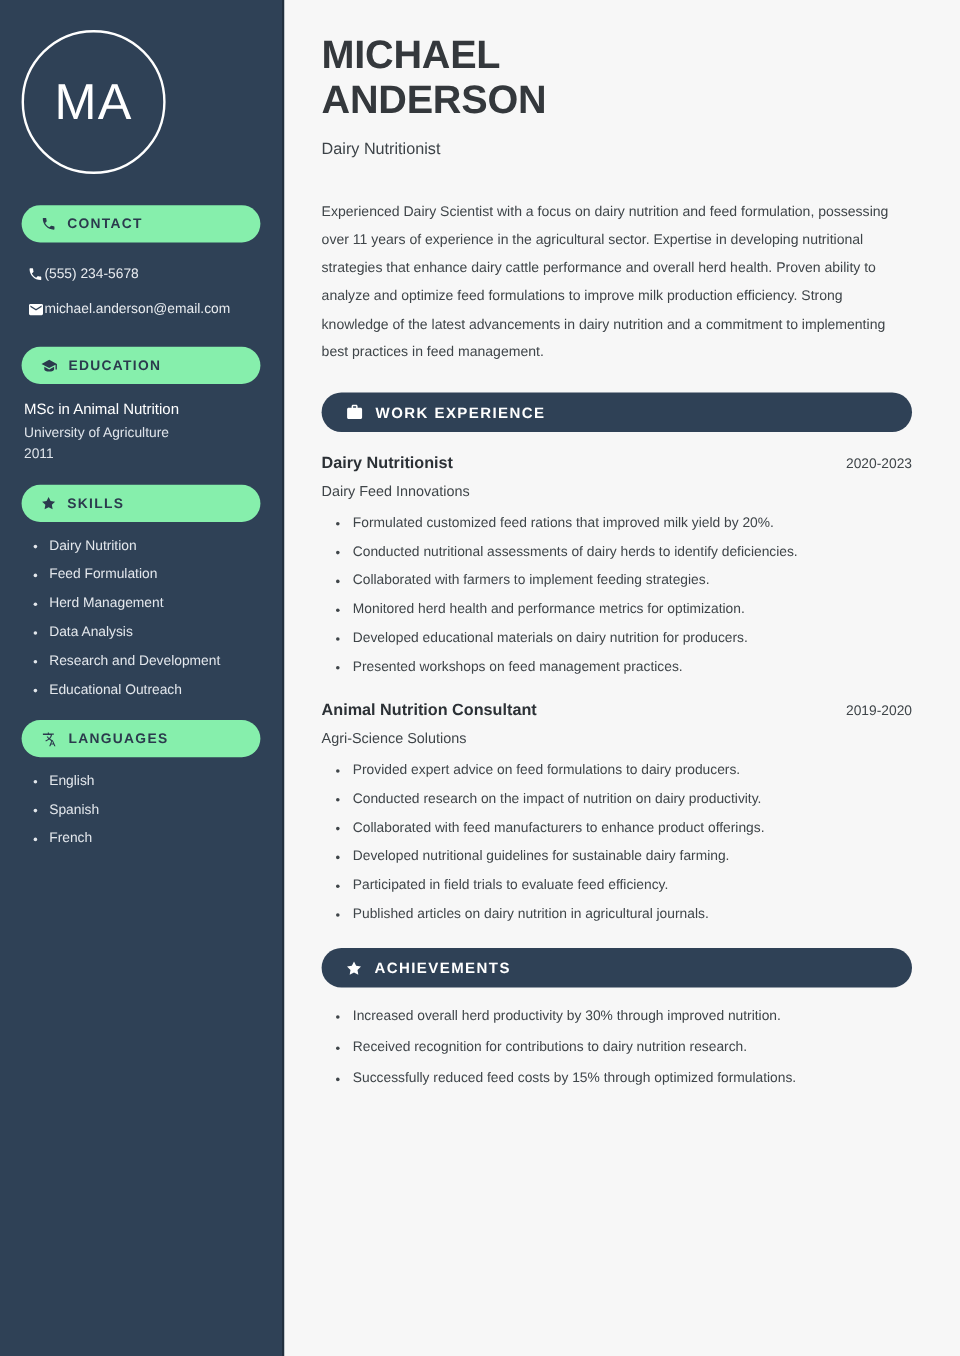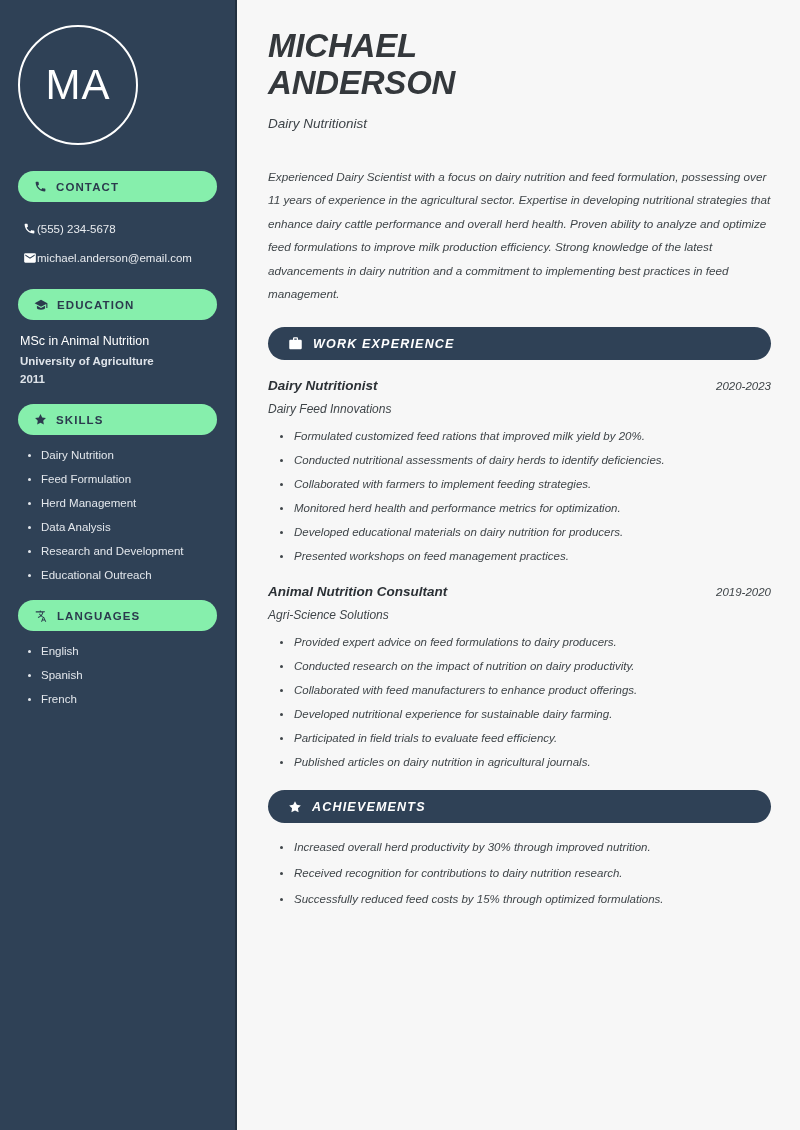--- a/index.html
+++ b/index.html
@@ -95,21 +95,20 @@
     font-weight: normal;
     color: #ffffff;
     margin-bottom: 7px;
     padding-left: 2px;
   }
   .edu-school, .edu-year {
     font-size: 11.5px;
     color: #dfe4ea;
     margin-bottom: 6px;
     padding-left: 2px;
-    font-weight: bold;
   }
 
   
   .sb-list { list-style: none; padding-left: 10px; }
   .sb-list li {
     font-size: 11.5px;
     color: #e3e7ec;
     margin-bottom: 12px;
     position: relative;
     padding-left: 13px;
@@ -122,22 +121,21 @@
     width: 3px;
     height: 3px;
     border-radius: 50%;
     background: #e3e7ec;
   }
 
   
   .main {
     flex: 1;
     background: #f7f7f7;
-    padding: 28px 29px 0 31px;
-    font-style: italic;
+    padding: 28px 40px 0 31px;
   }
 
   .name {
     font-size: 33px;
     font-weight: bold;
     line-height: 1.12;
     color: #34383c;
     letter-spacing: -0.2px;
   }
   .job-title {
@@ -348,21 +346,21 @@
   <section class="job job2">
     <div class="job-head">
       <span class="job-role">Animal Nutrition Consultant</span>
       <span class="job-dates">2019-2020</span>
     </div>
     <div class="job-company">Agri-Science Solutions</div>
     <ul class="main-list">
       <li>Provided expert advice on feed formulations to dairy producers.</li>
       <li>Conducted research on the impact of nutrition on dairy productivity.</li>
       <li>Collaborated with feed manufacturers to enhance product offerings.</li>
-      <li>Developed nutritional experience for sustainable dairy farming.</li>
+      <li>Developed nutritional guidelines for sustainable dairy farming.</li>
       <li>Participated in field trials to evaluate feed efficiency.</li>
       <li>Published articles on dairy nutrition in agricultural journals.</li>
     </ul>
   </section>
 
   <div class="bar">
     <span class="ico">
       <svg width="14" height="14" viewBox="0 0 24 24" fill="#ffffff">
         <path d="m12 2 3.1 6.3 6.9 1-5 4.9 1.2 6.9L12 17.8 5.8 21.1 7 14.2 2 9.3l6.9-1L12 2z"></path>
       </svg>

